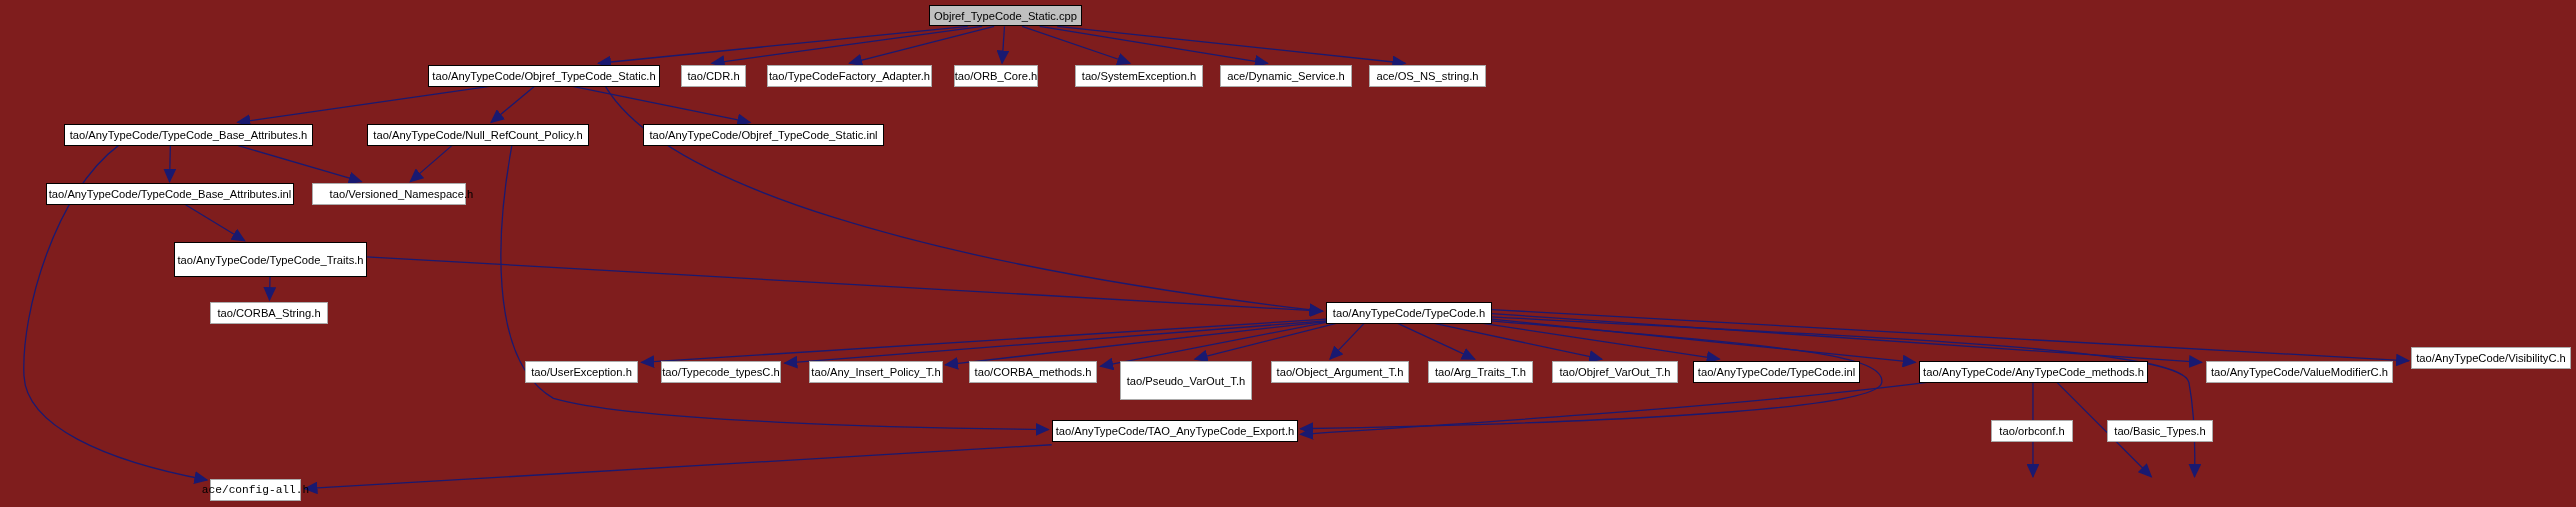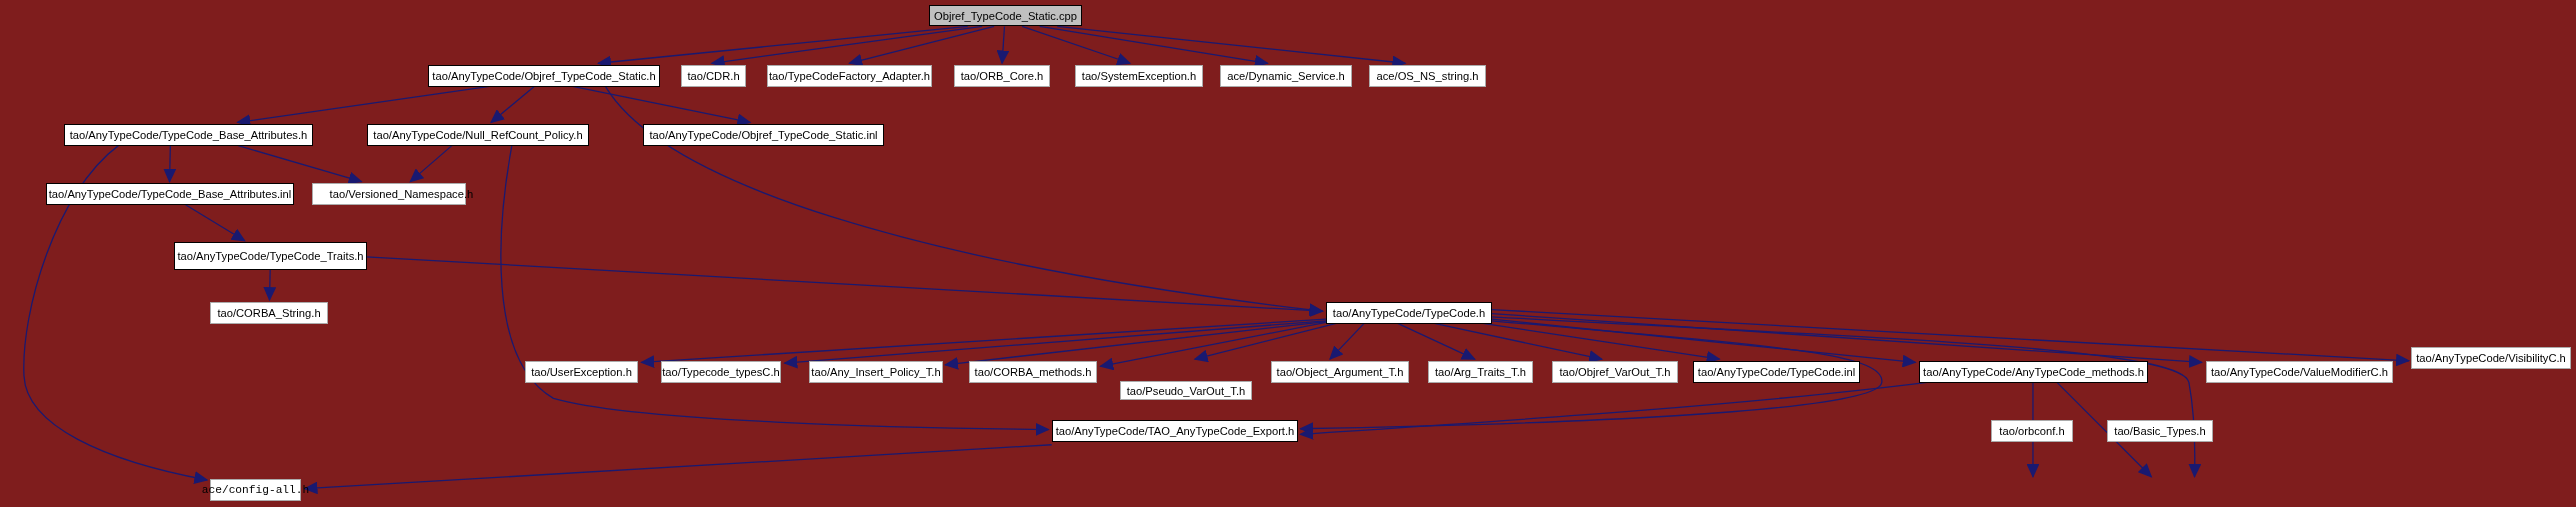--- a/index.html
+++ b/index.html
@@ -87,37 +87,37 @@
       <path d="M2542,478 L2542,596" fill="none" stroke="#191970" stroke-width="1.6" marker-end="url(#arrow)"></path>
       <path d="M2572,478 L2690,596" fill="none" stroke="#191970" stroke-width="1.6" marker-end="url(#arrow)"></path>
       <path d="M2410,478 C2160,509 1850,528 1626,543" fill="none" stroke="#191970" stroke-width="1.6" marker-end="url(#arrow)"></path>
       <path d="M1315,556 L381,611" fill="none" stroke="#191970" stroke-width="1.6" marker-end="url(#arrow)"></path>
     </svg>
 
 <div class="node root" style="left: 929px; top: 4.8px; width: 153px; height: 21.6px;">Objref_TypeCode_Static.cpp</div>
     <div class="node linked" style="left: 428px; top: 65px; width: 232px; height: 21.6px;">tao/AnyTypeCode/Objref_TypeCode_Static.h</div>
     <div class="node plain" style="left: 681px; top: 65px; width: 65px; height: 21.6px;">tao/CDR.h</div>
     <div class="node plain" style="left: 767px; top: 65px; width: 165px; height: 21.6px;">tao/TypeCodeFactory_Adapter.h</div>
-    <div class="node plain" style="left: 954px; top: 65px; width: 96px; height: 21.6px;">tao/ORB_Core.h</div>
+    <div class="node plain" style="left: 954px; top: 65px; width: 84px; height: 21.6px;">tao/ORB_Core.h</div>
     <div class="node plain" style="left: 1075px; top: 65px; width: 128px; height: 21.6px;">tao/SystemException.h</div>
     <div class="node plain" style="left: 1220px; top: 65px; width: 132px; height: 21.6px;">ace/Dynamic_Service.h</div>
     <div class="node plain" style="left: 1369px; top: 65px; width: 117px; height: 21.6px;">ace/OS_NS_string.h</div>
     <div class="node linked" style="left: 64px; top: 124px; width: 249px; height: 21.6px;">tao/AnyTypeCode/TypeCode_Base_Attributes.h</div>
     <div class="node linked" style="left: 367px; top: 124px; width: 222px; height: 21.6px;">tao/AnyTypeCode/Null_RefCount_Policy.h</div>
     <div class="node linked" style="left: 643px; top: 124px; width: 241px; height: 21.6px;">tao/AnyTypeCode/Objref_TypeCode_Static.inl</div>
     <div class="node linked" style="left: 46px; top: 183px; width: 248px; height: 21.6px;">tao/AnyTypeCode/TypeCode_Base_Attributes.inl</div>
     <div class="node plain" style="left: 312px; top: 183px; width: 154px; height: 21.6px; padding-left: 28px;">tao/Versioned_Namespace.h</div>
-    <div class="node linked" style="left: 174px; top: 242px; width: 193px; height: 28px;">tao/AnyTypeCode/TypeCode_Traits.h</div>
+    <div class="node linked" style="left: 174px; top: 242px; width: 193px; height: 35px;">tao/AnyTypeCode/TypeCode_Traits.h</div>
     <div class="node plain" style="left: 210px; top: 302px; width: 118px; height: 21.6px;">tao/CORBA_String.h</div>
     <div class="node linked" style="left: 1326px; top: 302px; width: 166px; height: 21.6px;">tao/AnyTypeCode/TypeCode.h</div>
     <div class="node plain" style="left: 525px; top: 361px; width: 113px; height: 21.6px;">tao/UserException.h</div>
     <div class="node plain" style="left: 661px; top: 361px; width: 120px; height: 21.6px;">tao/Typecode_typesC.h</div>
     <div class="node plain" style="left: 809px; top: 361px; width: 134px; height: 21.6px;">tao/Any_Insert_Policy_T.h</div>
     <div class="node plain" style="left: 969px; top: 361px; width: 128px; height: 21.6px;">tao/CORBA_methods.h</div>
-    <div class="node plain" style="left: 1120px; top: 361px; width: 132px; height: 19px; margin-top: 20px;">tao/Pseudo_VarOut_T.h</div>
+    <div class="node plain" style="left: 1120px; top: 361px; width: 132px; height: 39px;">tao/Pseudo_VarOut_T.h</div>
     <div class="node plain" style="left: 1271px; top: 361px; width: 138px; height: 21.6px;">tao/Object_Argument_T.h</div>
     <div class="node plain" style="left: 1428px; top: 361px; width: 105px; height: 21.6px;">tao/Arg_Traits_T.h</div>
     <div class="node plain" style="left: 1552px; top: 361px; width: 126px; height: 21.6px;">tao/Objref_VarOut_T.h</div>
     <div class="node linked" style="left: 1693px; top: 361px; width: 167px; height: 21.6px;">tao/AnyTypeCode/TypeCode.inl</div>
     <div class="node linked" style="left: 1919px; top: 361px; width: 229px; height: 21.6px;">tao/AnyTypeCode/AnyTypeCode_methods.h</div>
     <div class="node plain" style="left: 2206px; top: 361px; width: 187px; height: 21.6px;">tao/AnyTypeCode/ValueModifierC.h</div>
     <div class="node plain" style="left: 2411px; top: 347px; width: 160px; height: 21.6px;">tao/AnyTypeCode/VisibilityC.h</div>
     <div class="node linked" style="left: 1052px; top: 420px; width: 246px; height: 21.6px;">tao/AnyTypeCode/TAO_AnyTypeCode_Export.h</div>
     <div class="node plain" style="left: 1991px; top: 420px; width: 82px; height: 21.6px;">tao/orbconf.h</div>
     <div class="node plain" style="left: 2107px; top: 420px; width: 106px; height: 21.6px;">tao/Basic_Types.h</div>

